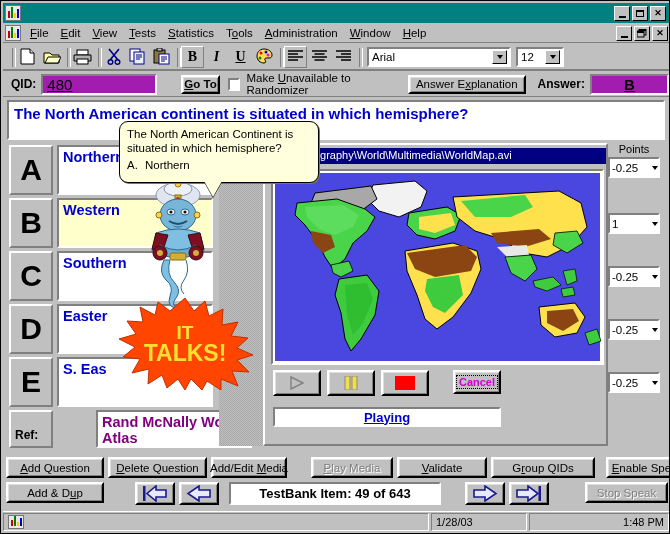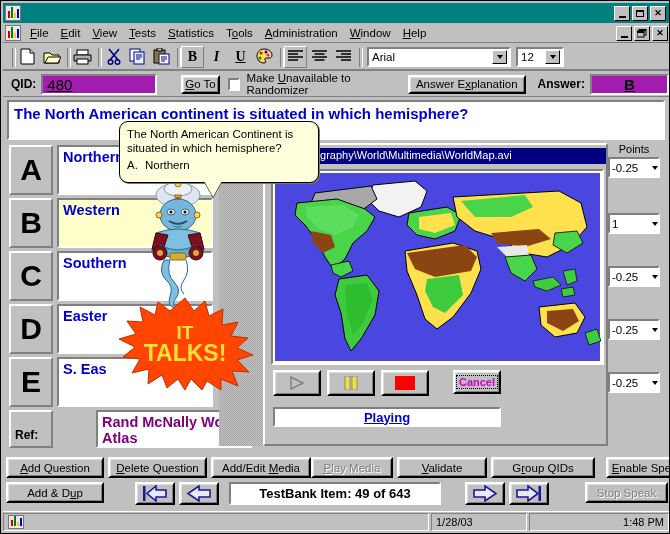--- a/index.html
+++ b/index.html
@@ -429,21 +429,21 @@
           <div class="tri-down"></div>
         </div>
     </div>
   </div>
 
   <div id="qidrow">
     <span class="lbl" style="margin-left:8px;">QID:</span>
     <div id="qid-input" class="sunken-field">
       <span>480</span>
     </div>
-    <div class="btn inner" style="width:44px;height:19px;margin-left:24px;">
+    <div class="btn inner" style="width:44px;height:19px;margin-left:24px;font-weight:bold;">
       <span><u>G</u>o To</span>
     </div>
     <div class="chk" style="margin-left:8px;"></div>
     <span style="margin-left:6px;font-size:11.5px;">Make <u>U</u>navailable to Randomizer</span>
     <div class="btn inner" style="height:19px;margin-left:10px;padding:0 6px;">
       <span>Answer E<u>x</u>planation</span>
     </div>
     <span class="lbl" style="margin-left:12px;">Answer:</span>
     <div class="sunken-field" style="width:88px;height:21px;margin-left:5px;display:flex;align-items:center;justify-content:center;font-size:15px;font-weight:bold;">
       <span>B</span>
@@ -654,21 +654,21 @@
     <div class="tail"></div>
   </div>
 
   <div id="btnrow1">
     <div class="btn inner" style="position:absolute;left:0;width:98px;height:21px;">
       <span><u>A</u>dd Question</span>
     </div>
     <div class="btn inner" style="position:absolute;left:102px;width:99px;height:21px;">
       <span><u>D</u>elete Question</span>
     </div>
-    <div class="btn inner" style="position:absolute;left:205px;width:100px;height:21px;">
+    <div class="btn inner" style="position:absolute;left:205px;width:76px;height:21px;">
       <span>Add/Edit <u>M</u>edia</span>
     </div>
     <div class="btn inner disabled" style="position:absolute;left:305px;width:82px;height:21px;">
       <span><u>P</u>lay Media</span>
     </div>
     <div class="btn inner" style="position:absolute;left:391px;width:90px;height:21px;">
       <span><u>V</u>alidate</span>
     </div>
     <div class="btn inner" style="position:absolute;left:485px;width:104px;height:21px;">
       <span>G<u>r</u>oup QIDs</span>

